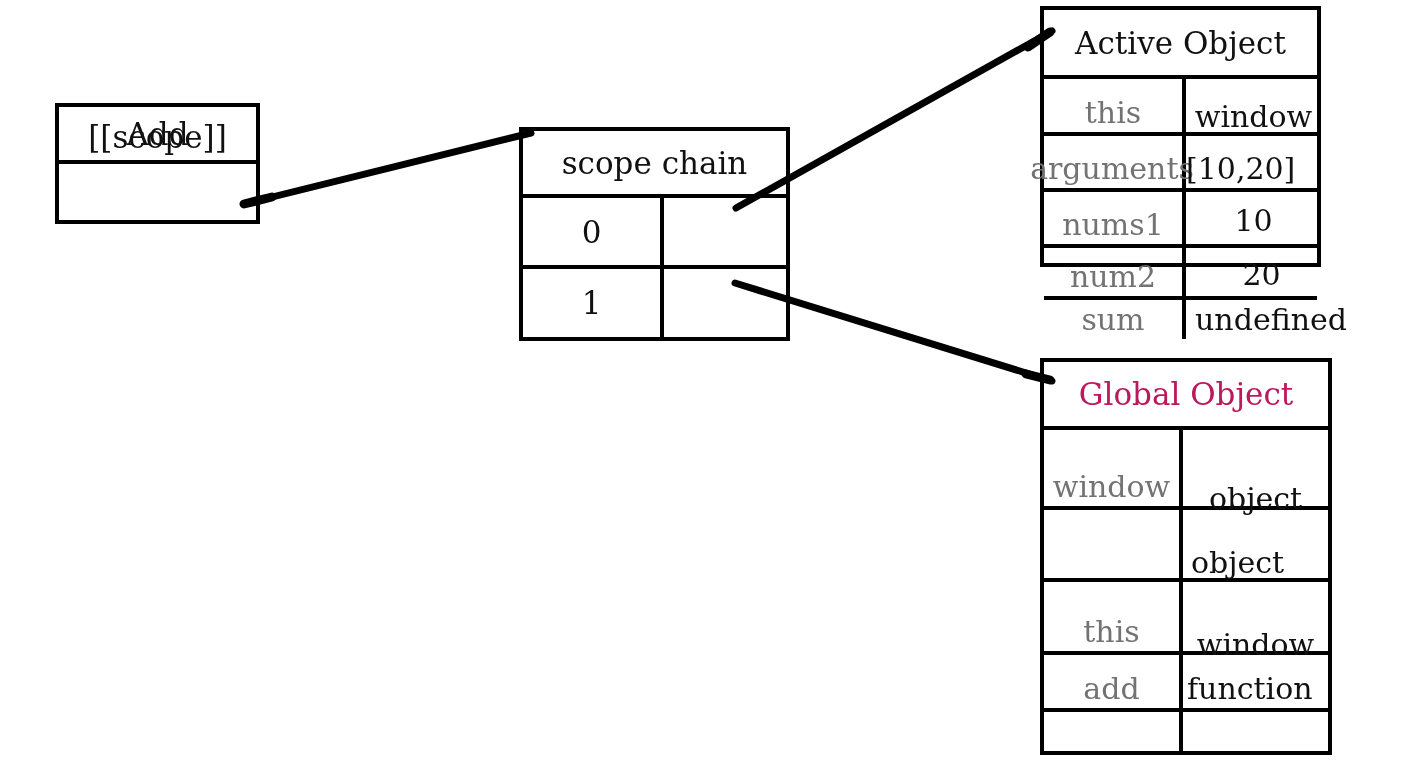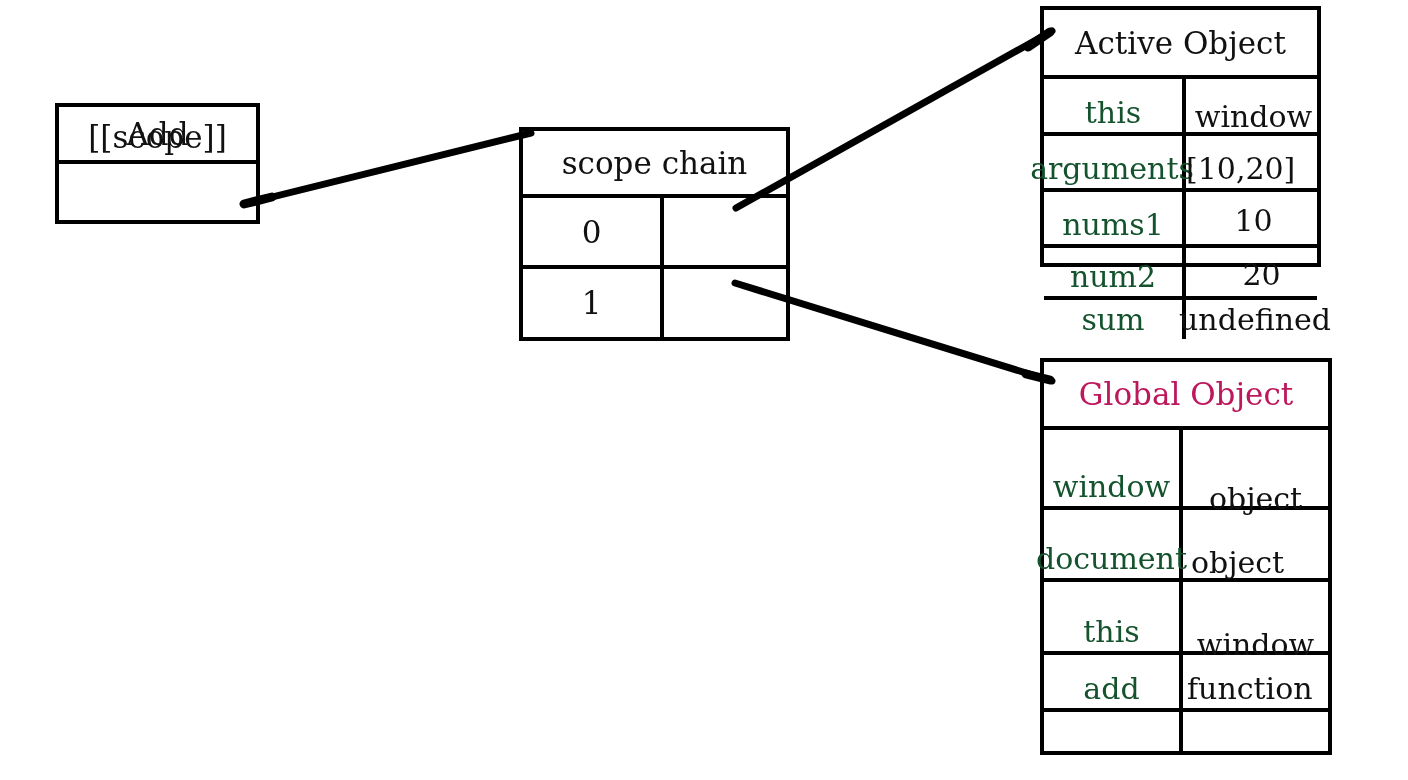--- a/index.html
+++ b/index.html
@@ -95,21 +95,21 @@
   
   #go-box { left: 1040px; top: 358px; width: 292px; height: 397px; }
   #go-title {
     top: 0; height: 64px;
     font-size: 31px; color: #be185d;
   }
   .go-hrule { left: 0; width: 100%; }
   .go-vrule { left: 135px; width: 4px; background: #000; position: absolute; }
 
   .k-cell {
-    font-size: 30px; color: #14532d;
+    font-size: 30px; color: #737373;
     align-items: flex-end;
     justify-content: center;
     padding-bottom: 2px;
   }
   .v-cell {
     font-size: 30px; color: #111;
     align-items: flex-end;
     justify-content: center;
     padding-bottom: 2px;
   }
@@ -175,42 +175,41 @@
     <div class="cell k-cell" style="left:-2px;width:140px;top:122px;height:56px;">arguments</div>
     <div class="cell v-cell" style="left:142px;width:148px;top:122px;height:56px;justify-content:flex-start;">[10,20]</div>
 
     <div class="cell k-cell" style="left:0;width:138px;top:178px;height:56px;">nums1</div>
     <div class="cell v-cell" style="left:142px;width:135px;top:174px;height:56px;">10</div>
 
     <div class="cell k-cell" style="left:0;width:138px;top:234px;height:52px;">num2</div>
     <div class="cell v-cell" style="left:142px;width:135px;top:232px;height:52px;padding-left:16px;">20</div>
 
     <div class="cell k-cell" style="left:0;width:138px;top:286px;height:43px;">sum</div>
-    <div class="cell v-cell" style="left:126px;width:170px;top:286px;height:43px;">undefined</div>
+    <div class="cell v-cell" style="left:142px;width:170px;top:286px;height:43px;">undefined</div>
   </div>
 
   <div class="box" id="go-box">
     <div class="hdr" id="go-title">Global Object</div>
 
     <div class="hrule go-hrule" style="top:64px;"></div>
     <div class="hrule go-hrule" style="top:144px;"></div>
     <div class="hrule go-hrule" style="top:216px;"></div>
     <div class="hrule go-hrule" style="top:289px;"></div>
     <div class="hrule go-hrule" style="top:346px;"></div>
 
     <div class="go-vrule" style="top:64px;  height:80px;"></div>
     <div class="go-vrule" style="top:148px; height:68px;"></div>
     <div class="go-vrule" style="top:220px; height:69px;"></div>
     <div class="go-vrule" style="top:293px; height:53px;"></div>
     <div class="go-vrule" style="top:350px; height:39px;"></div>
 
     <div class="cell k-cell" style="left:-2px;width:139px;top:64px;height:80px;">window</div>
     <div class="cell v-cell" style="left:139px;width:145px;top:64px;height:92px;">object</div>
 
-    <div class="cell k-cell" style="left:-4px;width:143px;top:144px;height:72px;">document</div>
     <div class="cell v-cell" style="left:139px;width:145px;top:144px;height:76px;justify-content:flex-start;padding-left:8px;">object</div>
 
     <div class="cell k-cell" style="left:0;width:135px;top:216px;height:73px;">this</div>
     <div class="cell v-cell" style="left:139px;width:145px;top:216px;height:86px;">window</div>
 
     <div class="cell k-cell" style="left:0;width:135px;top:289px;height:57px;">add</div>
     <div class="cell v-cell" style="left:139px;width:150px;top:289px;height:57px;justify-content:flex-start;padding-left:4px;">function</div>
 
     <div class="cell k-cell" style="left:0;width:135px;top:346px;height:43px;"></div>
     <div class="cell v-cell" style="left:139px;width:150px;top:346px;height:43px;"></div>

